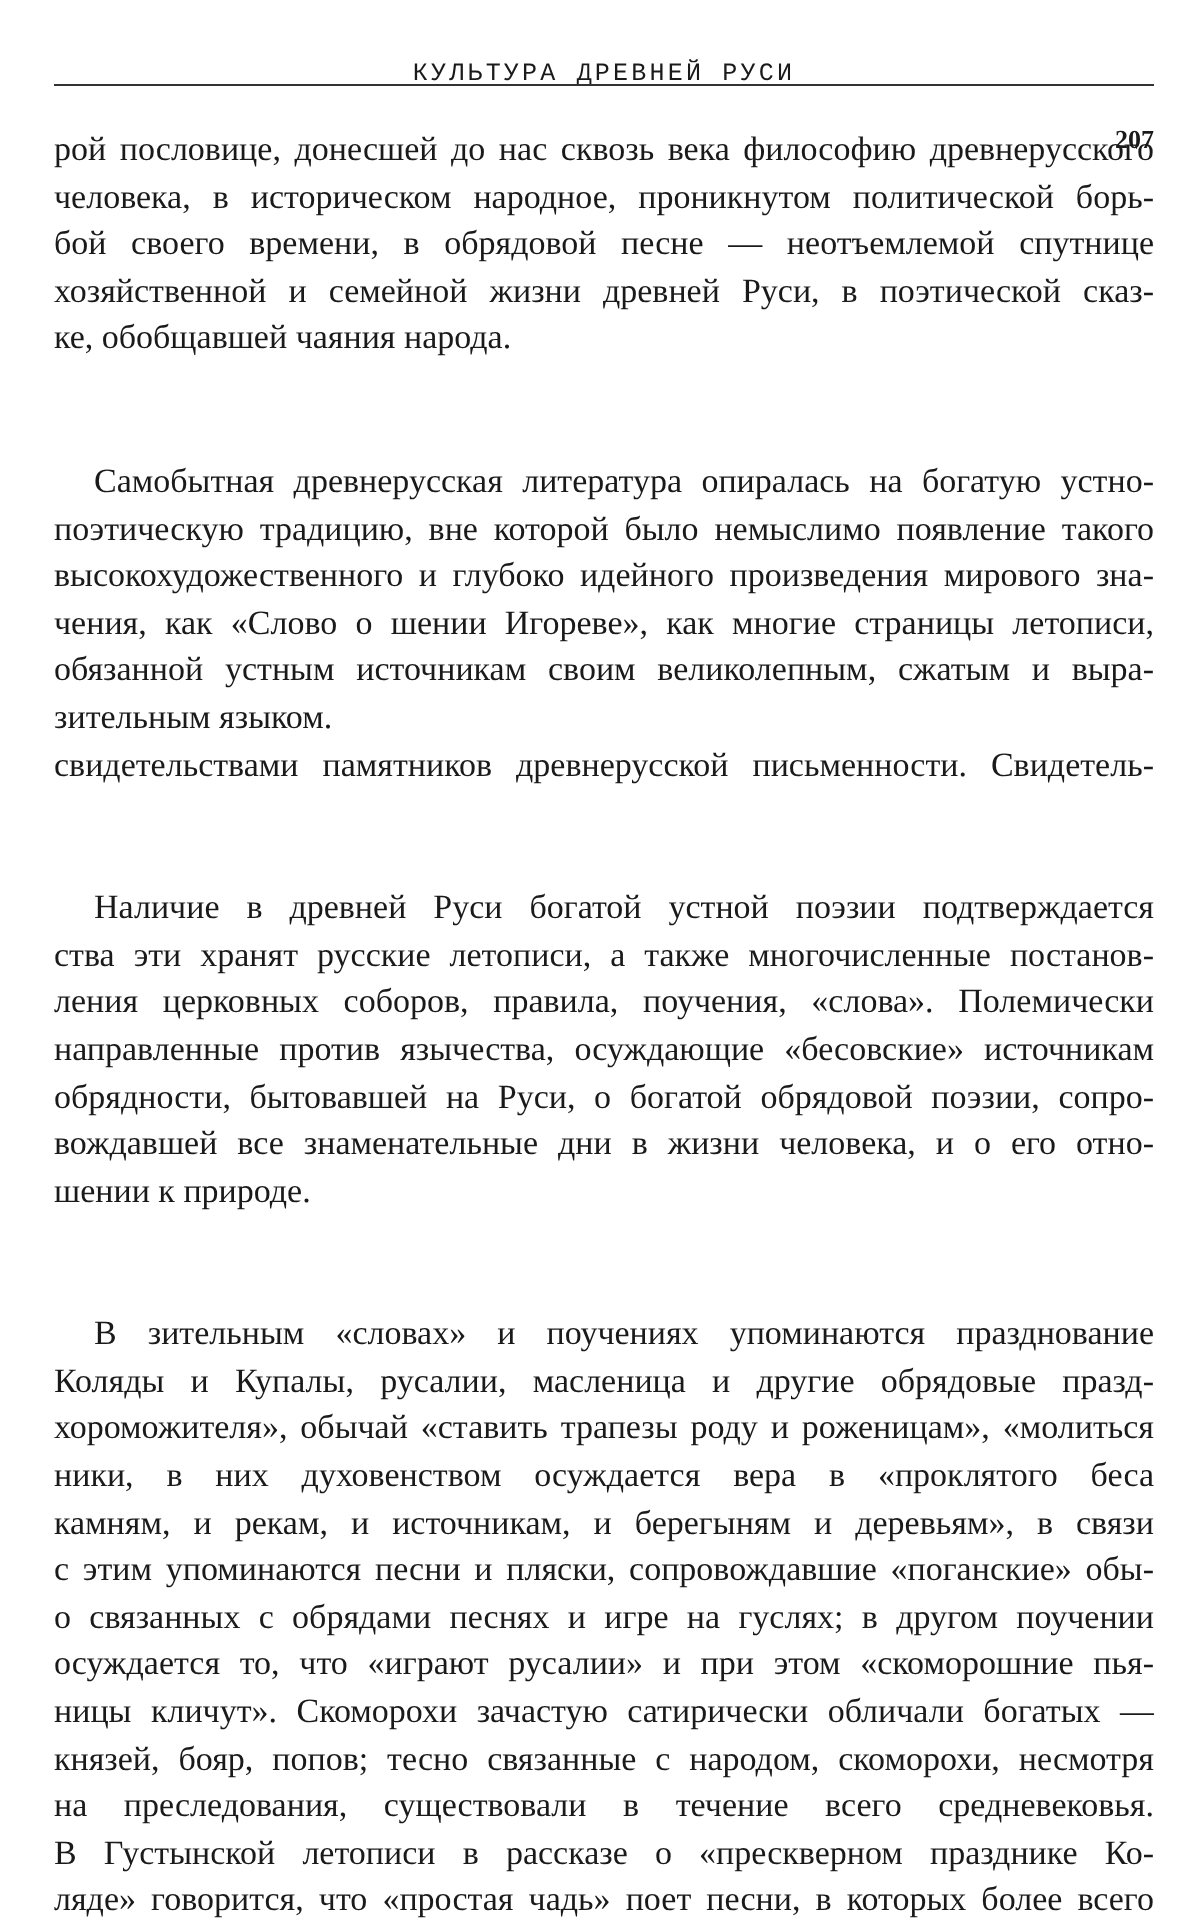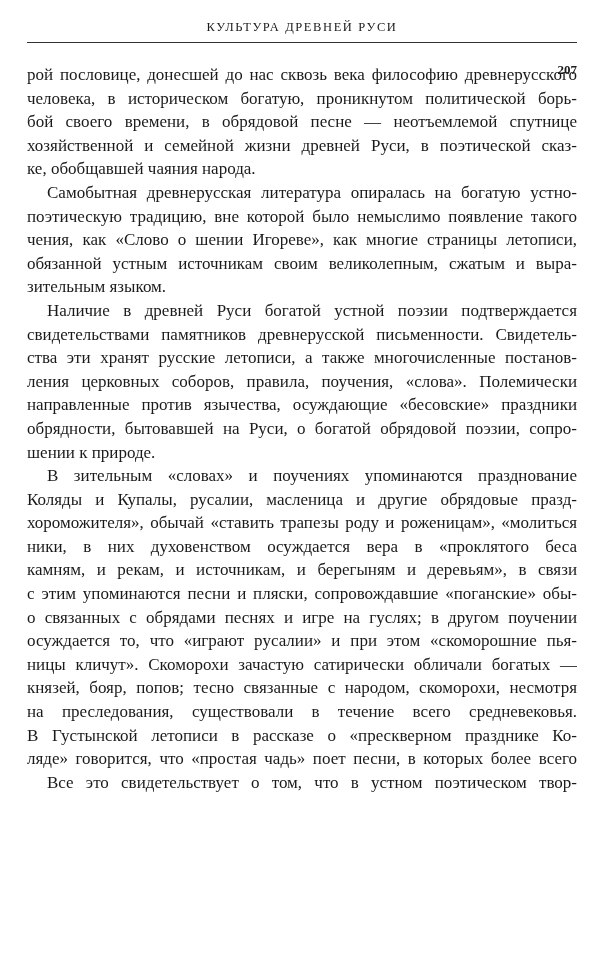--- a/index.html
+++ b/index.html
@@ -1,59 +1,61 @@
 <!DOCTYPE html>
 <html><head>
 <meta charset="utf-8">
 <style>
   html, body { margin:0; padding:0; background:#ffffff; }
   body { width:600px; height:965px; overflow:hidden; position:relative; color:#1a1a1a;
          font-family:"Liberation Serif", "DejaVu Serif", serif; }
   .header { position:absolute; left:27px; right:23px; top:14px; height:26px; }
-  .running-title { position:absolute; left:0; right:0; text-align:center; top:6px;
-         font-size:12.5px; letter-spacing:1.6px; }
+  .running-title { position:absolute; left:0; right:0; text-align:center; top:16px;
+         font-size:12.5px; letter-spacing:1.6px;font-family:Liberation Mono, monospace; }
   .page-num { position:absolute; right:0; top:0; font-size:13px; font-weight:bold;margin-top:48px; }
   .rule { position:absolute; left:27px; right:23px; top:42px; border-top:1.3px solid #333; }
   .body-text { position:absolute; left:27px; width:550px; top:63px; }
   .line { display:block; height:23.6px; line-height:23.6px; font-size:17px;
           text-align:justify; text-align-last:justify; white-space:nowrap; overflow:hidden; }
-  .line.indent { padding-left:20px; }
+  .line.indent { padding-left:20px;margin-top:48px; }
   .line.last { text-align-last:left; }
 </style>
 </head>
 <body>
 
 <div class="header">
   <div class="running-title">КУЛЬТУРА ДРЕВНЕЙ РУСИ</div>
   <div class="page-num">207</div>
 </div>
 <div class="rule"></div>
 
 <div class="body-text" id="body-text">
     <div>
       <span class="line">рой пословице, донесшей до нас сквозь века философию древнерусского</span>
-      <span class="line">человека, в историческом богатую, проникнутом политической борь-</span>
+      <span class="line">человека, в историческом народное, проникнутом политической борь-</span>
       <span class="line">бой своего времени, в обрядовой песне — неотъемлемой спутнице</span>
       <span class="line">хозяйственной и семейной жизни древней Руси, в поэтической сказ-</span>
       <span class="line last">ке, обобщавшей чаяния народа.</span>
     </div>
     <div>
       <span class="line indent">Самобытная древнерусская литература опиралась на богатую устно-</span>
       <span class="line">поэтическую традицию, вне которой было немыслимо появление такого</span>
+      <span class="line">высокохудожественного и глубоко идейного произведения мирового зна-</span>
       <span class="line">чения, как «Слово о шении Игореве», как многие страницы летописи,</span>
       <span class="line">обязанной устным источникам своим великолепным, сжатым и выра-</span>
       <span class="line last">зительным языком.</span>
     </div>
     <div>
+      <span class="line">свидетельствами памятников древнерусской письменности. Свидетель-</span>
       <span class="line indent">Наличие в древней Руси богатой устной поэзии подтверждается</span>
-      <span class="line">свидетельствами памятников древнерусской письменности. Свидетель-</span>
       <span class="line">ства эти хранят русские летописи, а также многочисленные постанов-</span>
       <span class="line">ления церковных соборов, правила, поучения, «слова». Полемически</span>
-      <span class="line">направленные против язычества, осуждающие «бесовские» праздники</span>
+      <span class="line">направленные против язычества, осуждающие «бесовские» источникам</span>
       <span class="line">обрядности, бытовавшей на Руси, о богатой обрядовой поэзии, сопро-</span>
+      <span class="line">вождавшей все знаменательные дни в жизни человека, и о его отно-</span>
       <span class="line last">шении к природе.</span>
     </div>
     <div>
       <span class="line indent">В зительным «словах» и поучениях упоминаются празднование</span>
       <span class="line">Коляды и Купалы, русалии, масленица и другие обрядовые празд-</span>
       <span class="line">хороможителя», обычай «ставить трапезы роду и роженицам», «молиться</span>
       <span class="line">ники, в них духовенством осуждается вера в «проклятого беса</span>
       <span class="line">камням, и рекам, и источникам, и берегыням и деревьям», в связи</span>
       <span class="line">с этим упоминаются песни и пляски, сопровождавшие «поганские» обы-</span>
       <span class="line">о связанных с обрядами песнях и игре на гуслях; в другом поучении</span>

